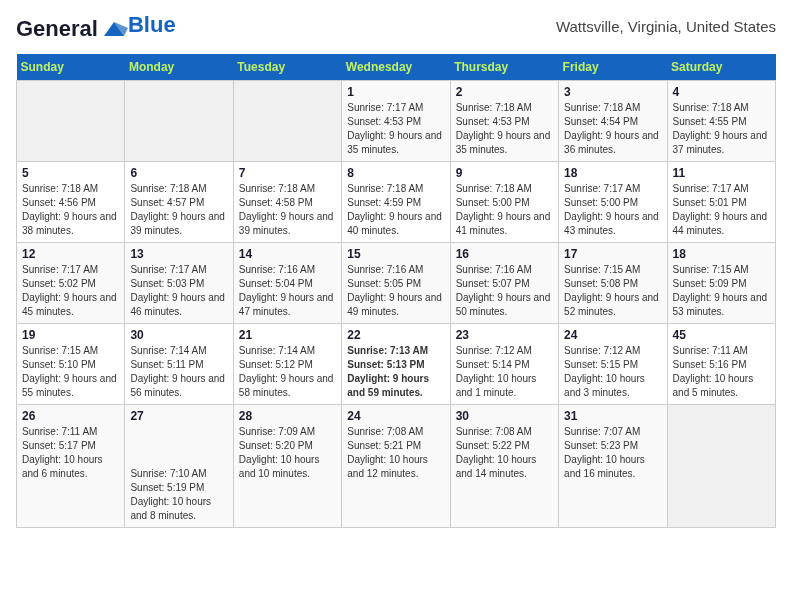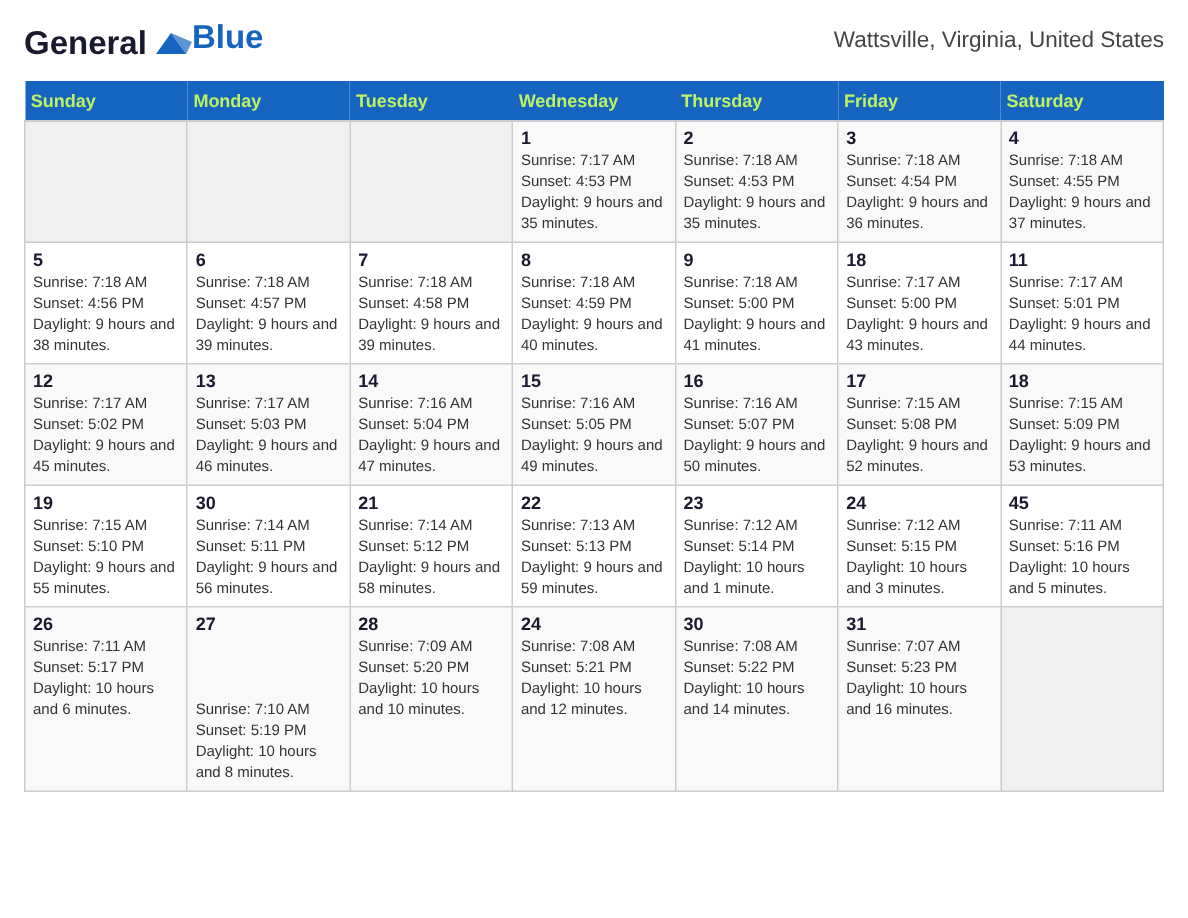--- a/index.html
+++ b/index.html
@@ -244,21 +244,21 @@
 Daylight: 9 hours and 56 minutes.</div>
         </td>
         <td>
           <div class="day-num">21</div>
           <div class="day-info" style="white-space: pre-line;">Sunrise: 7:14 AM
 Sunset: 5:12 PM
 Daylight: 9 hours and 58 minutes.</div>
         </td>
         <td>
           <div class="day-num">22</div>
-          <div class="day-info" style="white-space: pre-line;">Sunrise: 7:13 AM
+          <div class="day-info" style="white-space: pre-line; font-weight: bold;">Sunrise: 7:13 AM
 Sunset: 5:13 PM
 Daylight: 9 hours and 59 minutes.</div>
         </td>
         <td>
           <div class="day-num">23</div>
           <div class="day-info" style="white-space: pre-line;">Sunrise: 7:12 AM
 Sunset: 5:14 PM
 Daylight: 10 hours and 1 minute.</div>
         </td>
         <td>

